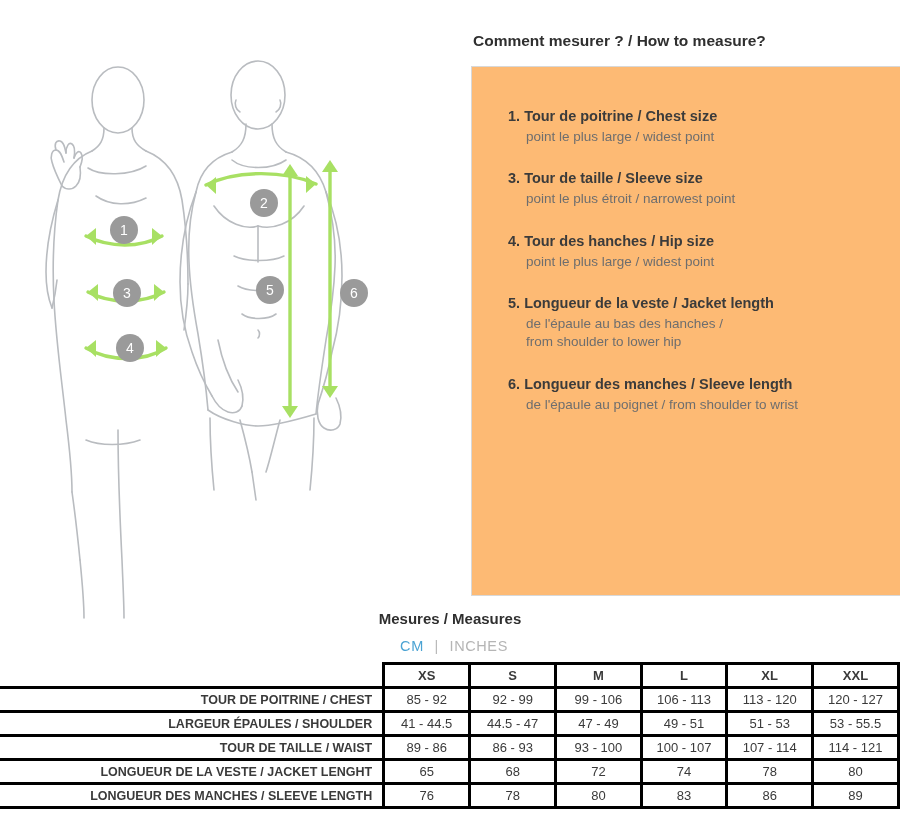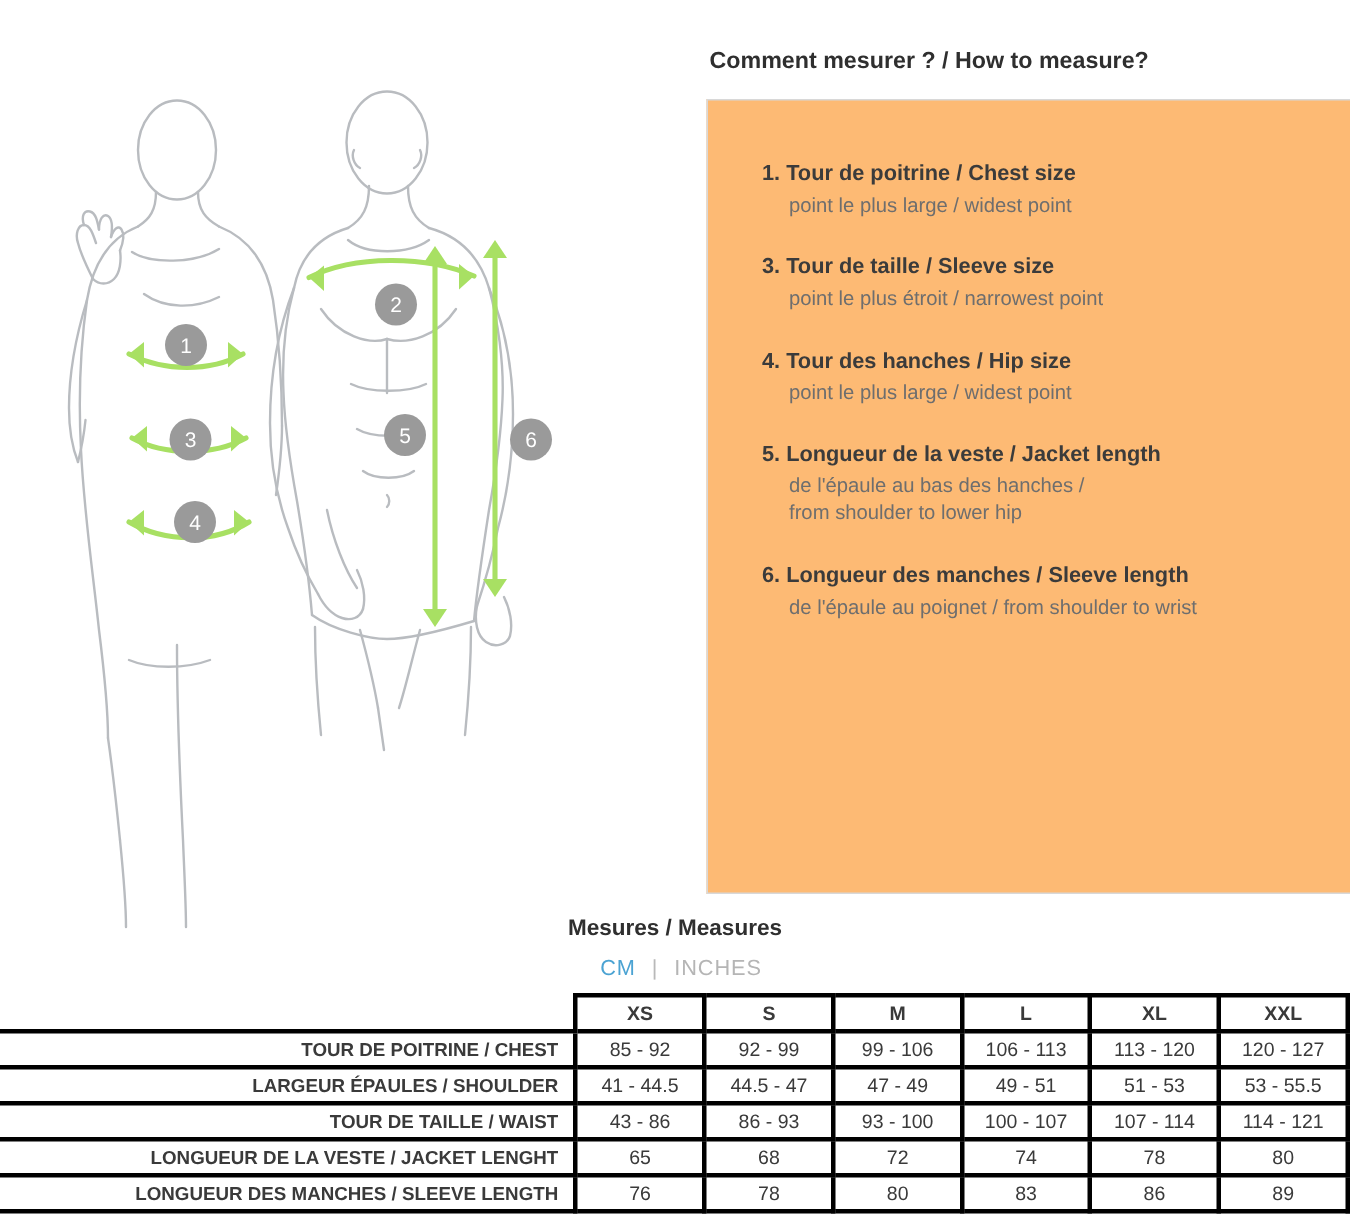--- a/index.html
+++ b/index.html
@@ -398,21 +398,21 @@
         <td>41 - 44.5</td>
         <td>44.5 - 47</td>
         <td>47 - 49</td>
         <td>49 - 51</td>
         <td>51 - 53</td>
         <td>53 - 55.5</td>
       </tr>
 
       <tr>
         <td class="rowlabel">TOUR DE TAILLE / WAIST</td>
-        <td>43 - 86</td>
+        <td>89 - 86</td>
         <td>86 - 93</td>
         <td>93 - 100</td>
         <td>100 - 107</td>
         <td>107 - 114</td>
         <td>114 - 121</td>
       </tr>
 
 
       <tr>
         <td class="rowlabel">LONGUEUR DE LA VESTE / JACKET LENGHT</td>

